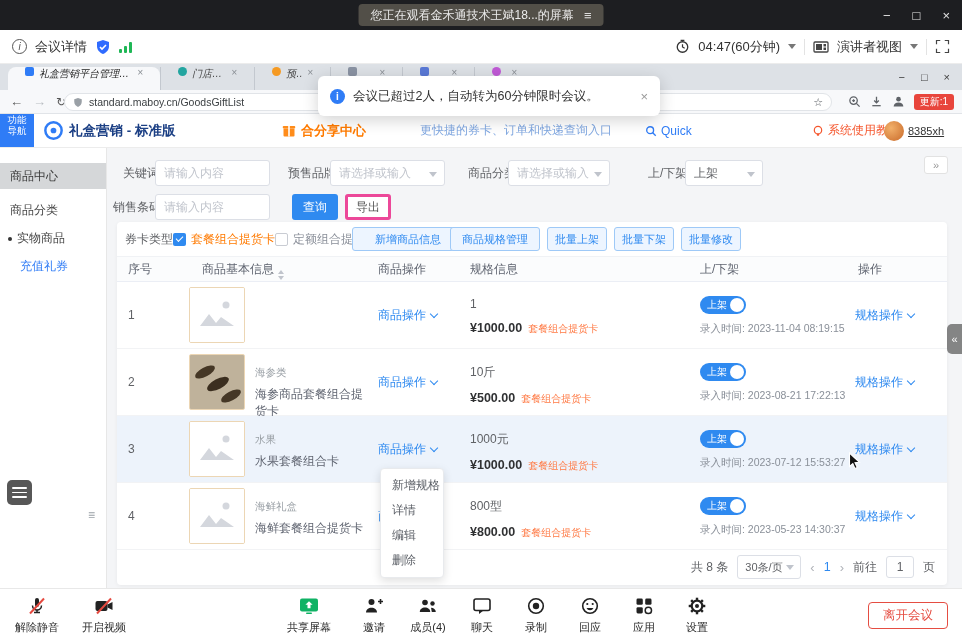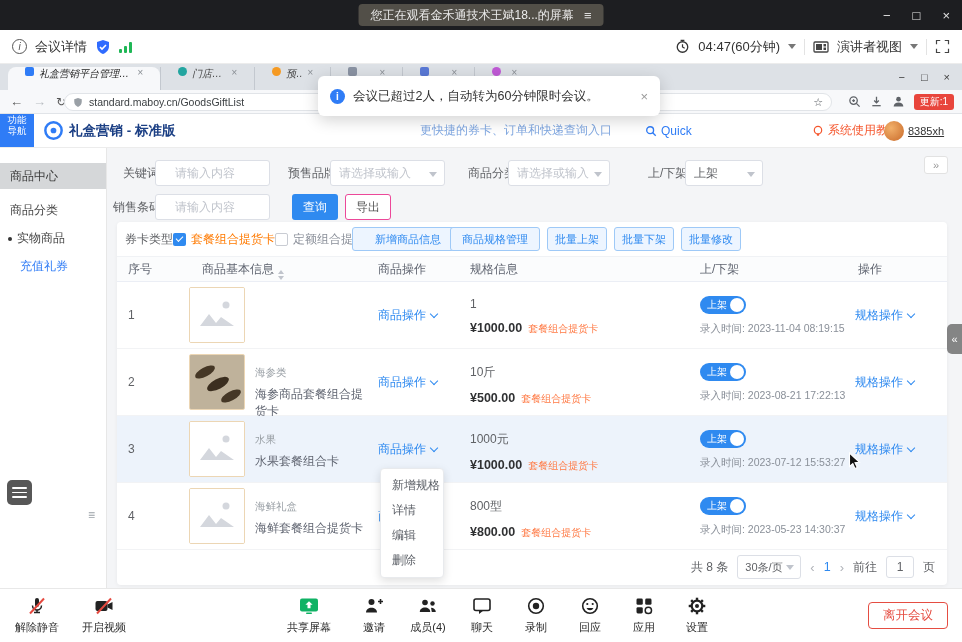--- a/index.html
+++ b/index.html
@@ -57,27 +57,27 @@
   .side-section{position:absolute;left:0;top:15px;width:100%;height:26px;background:#d5d7d9;color:#3a3a3a;font-size:12px;line-height:26px;padding-left:10px;box-sizing:border-box;}
   .side-item{position:absolute;left:0;width:100%;height:28px;font-size:12px;line-height:28px;padding-left:10px;box-sizing:border-box;color:#444;}
   .side-item .dot{display:inline-block;width:4px;height:4px;border-radius:50%;background:#333;vertical-align:middle;margin-right:5px;}
   .side-item.sel{color:#2f7cf6;padding-left:20px;}
   .side-grip{position:absolute;left:88px;top:360px;color:#9aa0a6;font-size:12px;}
 
   
   .main{position:absolute;left:107px;top:148px;width:855px;height:440px;background:#f4f5f7;}
   .collapse-pill{position:absolute;right:14px;top:8px;width:24px;height:18px;background:#fff;border:1px solid #e2e2e2;border-radius:3px;color:#999;font-size:11px;display:flex;align-items:center;justify-content:center;box-sizing:border-box;}
   .flabel{position:absolute;height:26px;line-height:26px;font-size:12px;color:#606266;}
-  .finput{position:absolute;height:26px;box-sizing:border-box;border:1px solid #dcdfe6;border-radius:3px;background:#fff;font-size:12px;color:#606266;padding:0 19px;outline:none;font-family:inherit;}
+  .finput{position:absolute;height:26px;box-sizing:border-box;border:1px solid #dcdfe6;border-radius:3px;background:#fff;font-size:12px;color:#606266;padding:0 8px;outline:none;font-family:inherit;}
   .finput::placeholder{color:#c0c4cc;}
   .fsel{position:absolute;height:26px;box-sizing:border-box;border:1px solid #dcdfe6;border-radius:3px;background:#fff;font-size:12px;line-height:24px;padding:0 18px 0 8px;color:#c0c4cc;overflow:hidden;white-space:nowrap;}
   .fsel:after{content:"";position:absolute;right:7px;top:11px;border:4px solid transparent;border-top:5px solid #c0c4cc;}
   .fsel.hasval{color:#606266;}
   .btn-primary{position:absolute;height:26px;background:#2f8af0;color:#fff;border:none;border-radius:3px;font-size:12px;font-family:inherit;}
-  .btn-plain{position:absolute;height:26px;background:#fff;color:#555;border:1px solid #ec4899;border-radius:3px;font-size:12px;box-sizing:border-box;font-family:inherit;}
+  .btn-plain{position:absolute;height:26px;background:#fff;color:#555;border:3px solid #ec4899;border-radius:3px;font-size:12px;box-sizing:border-box;font-family:inherit;}
 
   
   .card{position:absolute;left:10px;top:74px;width:830px;height:363px;background:#fff;border-radius:4px;box-shadow:0 1px 4px rgba(0,0,0,.05);}
   .actionrow{position:absolute;left:0;top:0;width:100%;height:34px;padding-left:24px;}
   .alabel{position:absolute;left:8px;top:0;height:34px;line-height:34px;font-size:12px;color:#606266;}
   .cb{position:absolute;top:11px;width:13px;height:13px;border-radius:2px;box-sizing:border-box;}
   .cb.on{background:#2f8af0;}
   .cb.on:after{content:"";position:absolute;left:3px;top:3px;width:6px;height:3px;border-left:1.5px solid #fff;border-bottom:1.5px solid #fff;transform:rotate(-45deg);}
   .cb.off{background:#fff;border:1px solid #c9ccd3;}
   .cblbl{position:absolute;top:0;height:34px;line-height:34px;font-size:12px;}
@@ -294,20 +294,30 @@
     </div>
     <div class="brandwrap">
       <span style="display:flex;">
         <svg width="19" height="19" viewBox="0 0 20 20">
             <circle cx="10" cy="10" r="8.6" fill="none" stroke="#2f7cf6" stroke-width="2.6"></circle>
             <circle cx="10" cy="10" r="3" fill="#2f7cf6"></circle>
           </svg>
       </span>
       <span class="brand">礼盒营销 - 标准版</span>
     </div>
+    <div class="sharecenter">
+      <span style="display:flex;">
+        <svg width="14" height="14" viewBox="0 0 14 14">
+            <rect x="1.5" y="4.5" width="11" height="8" rx="1" fill="#ff8c1a"></rect>
+            <rect x="0.8" y="2" width="12.4" height="2.6" rx="0.8" fill="#ff8c1a"></rect>
+            <rect x="6.2" y="2" width="1.6" height="10.5" fill="#fff"></rect>
+          </svg>
+      </span>
+      <span>合分享中心</span>
+    </div>
     <div class="sharedesc">更快捷的券卡、订单和快递查询入口</div>
     <div class="quick">
       <span style="display:flex;">
         <svg width="12" height="12" viewBox="0 0 14 14" fill="none" stroke="#2f7cf6" stroke-width="1.6">
             <circle cx="6" cy="6" r="4"></circle>
             <path d="M9 9l3.5 3.5"></path>
           </svg>
       </span>
       <span>Quick</span>
     </div>

